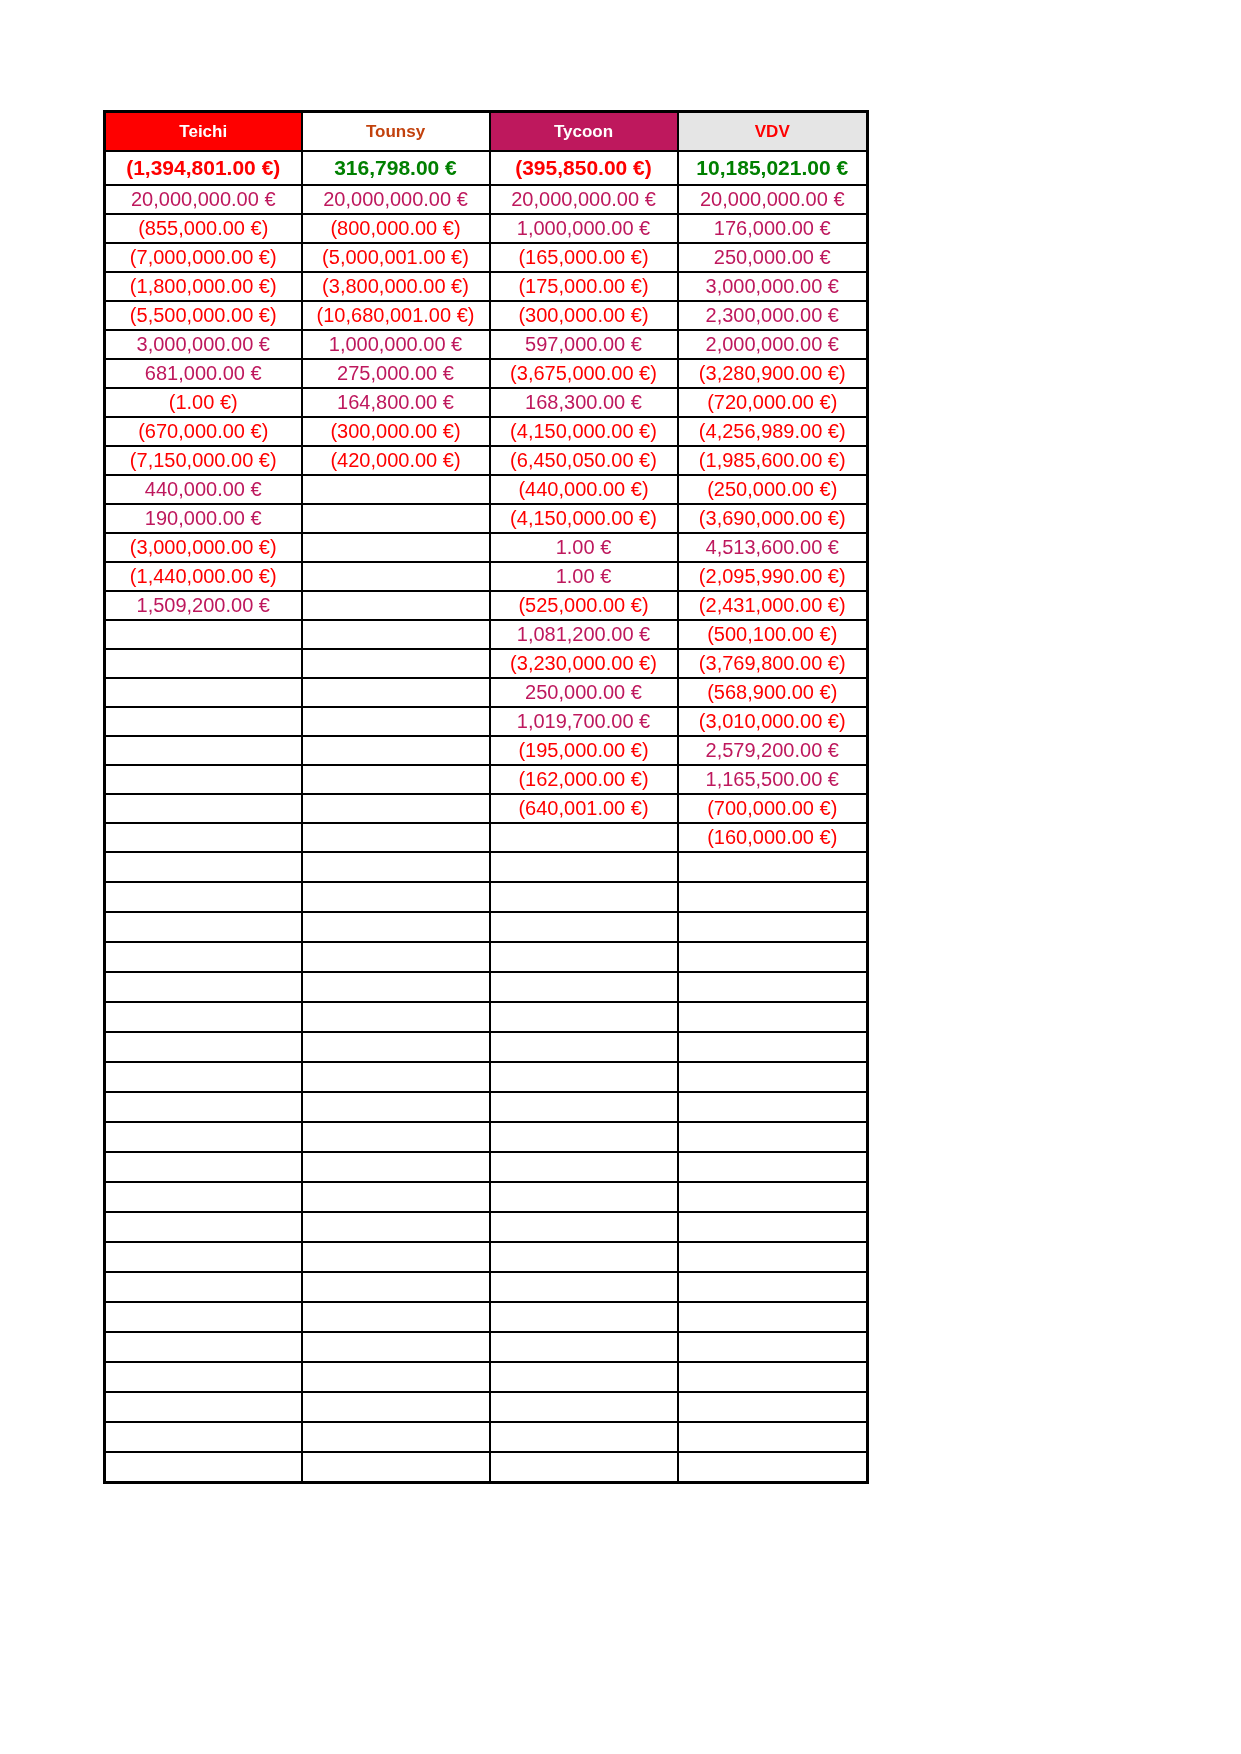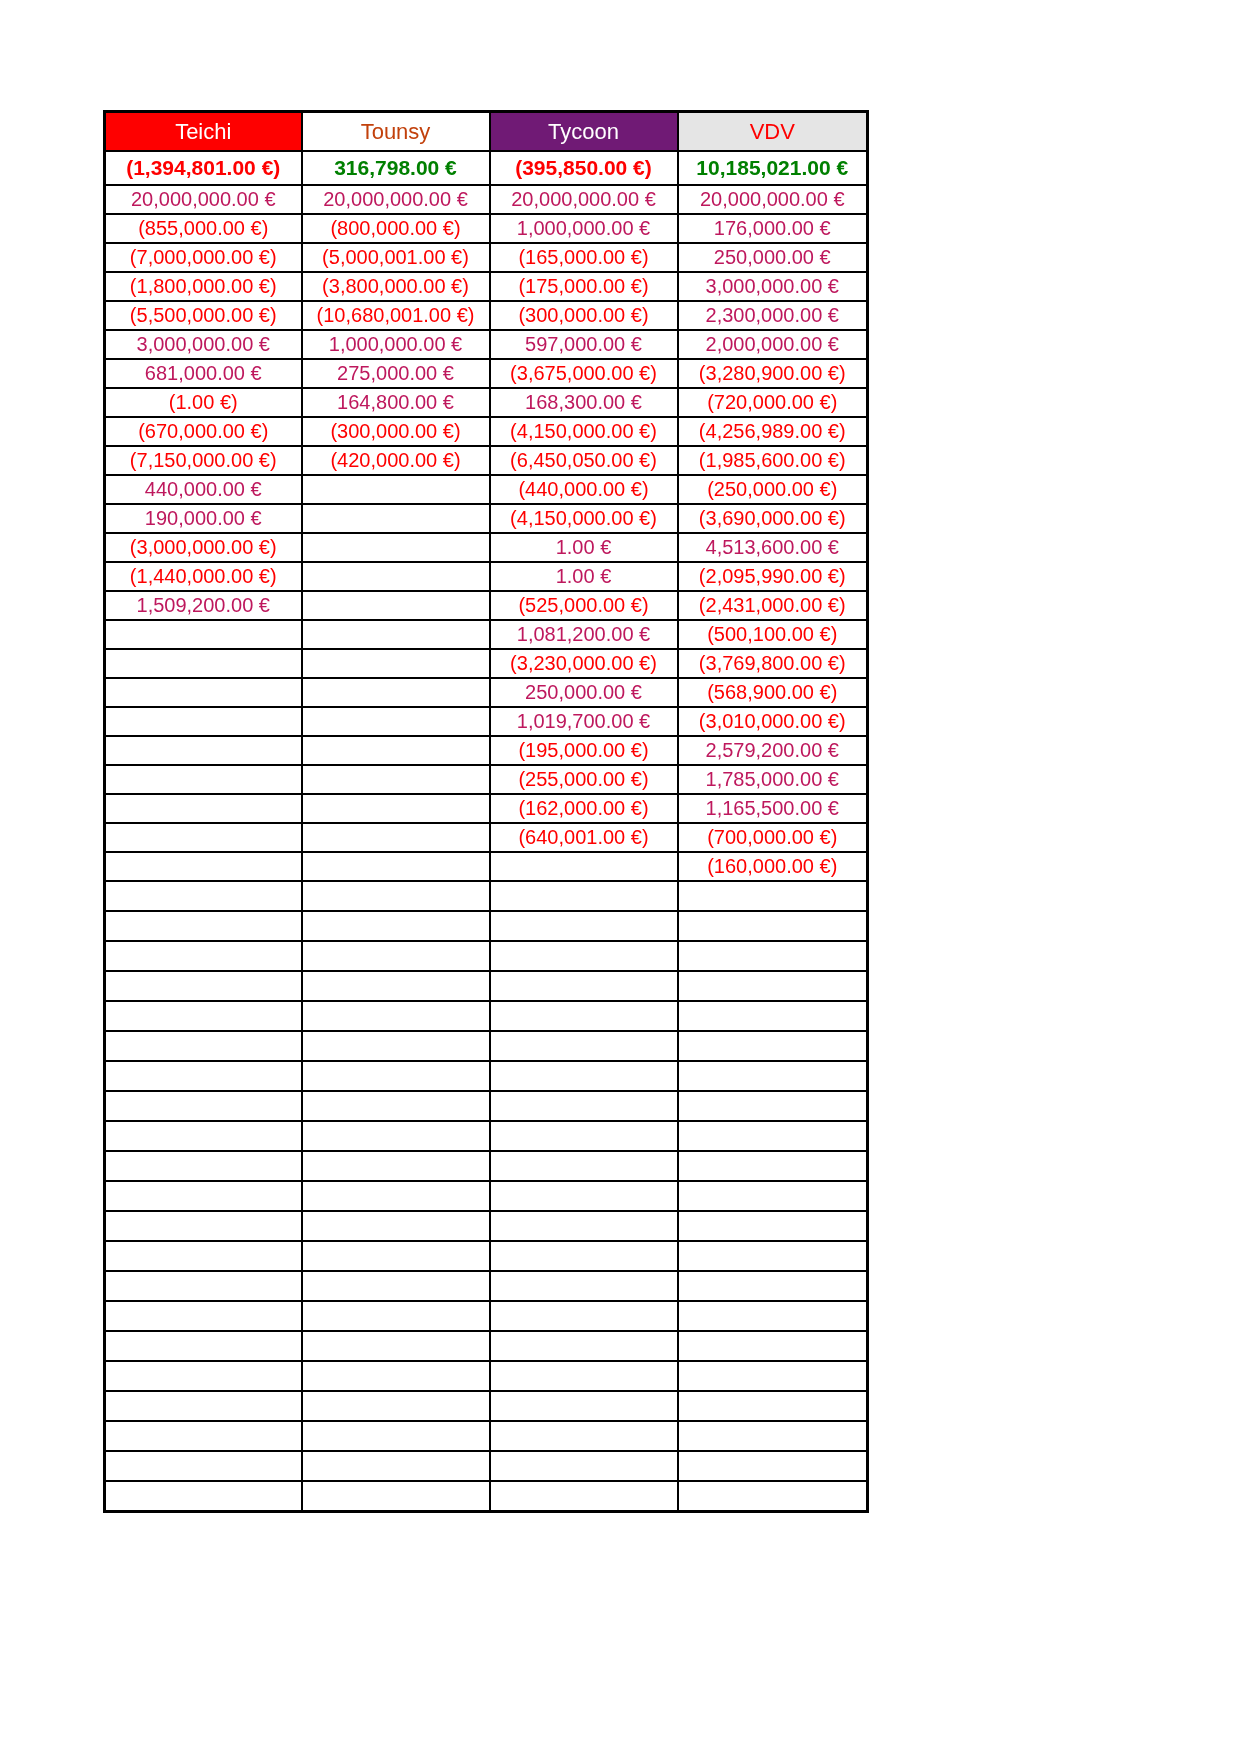--- a/index.html
+++ b/index.html
@@ -27,22 +27,22 @@
     border: 2px solid #000000;
     text-align: center;
     vertical-align: middle;
     white-space: nowrap;
     overflow: hidden;
     padding: 0 2px;
     background: #ffffff;
   }
   table.fin thead th {
     height: 37px;
-    font-size: 22px;
-    font-weight: normal;
+    font-size: 17px;
+    font-weight: bold;
   }
   tr.total-row td {
     height: 32px;
     font-size: 21px;
     font-weight: bold;
   }
   tr.data-row td {
     height: 27px;
     font-size: 20px;
   }
@@ -63,21 +63,21 @@
     <colgroup>
         <col style="width: 197px;">
         <col style="width: 188px;">
         <col style="width: 188px;">
         <col style="width: 190px;">
       </colgroup>
     <thead>
       <tr>
           <th style="background: rgb(254, 0, 0); color: rgb(255, 255, 255);">Teichi</th>
           <th style="background: rgb(255, 255, 255); color: #c2410c;">Tounsy</th>
-          <th style="background: #701a75; color: rgb(255, 255, 255);">Tycoon</th>
+          <th style="background: #be185d; color: rgb(255, 255, 255);">Tycoon</th>
           <th style="background: #e5e5e5; color: rgb(254, 0, 0);">VDV</th>
         </tr>
     </thead>
     <tbody>
         <tr class="total-row">
           <td class="total-neg">(1,394,801.00 €)</td>
           <td class="total-pos">316,798.00 €</td>
           <td class="total-neg">(395,850.00 €)</td>
           <td class="total-pos">10,185,021.00 €</td>
         </tr>
@@ -197,26 +197,20 @@
         </tr>
         <tr class="data-row">
           <td></td>
           <td></td>
           <td class="val-neg">(195,000.00 €)</td>
           <td class="val-pos">2,579,200.00 €</td>
         </tr>
         <tr class="data-row">
           <td></td>
           <td></td>
-          <td class="val-neg">(255,000.00 €)</td>
-          <td class="val-pos">1,785,000.00 €</td>
-        </tr>
-        <tr class="data-row">
-          <td></td>
-          <td></td>
           <td class="val-neg">(162,000.00 €)</td>
           <td class="val-pos">1,165,500.00 €</td>
         </tr>
         <tr class="data-row">
           <td></td>
           <td></td>
           <td class="val-neg">(640,001.00 €)</td>
           <td class="val-neg">(700,000.00 €)</td>
         </tr>
         <tr class="data-row">

